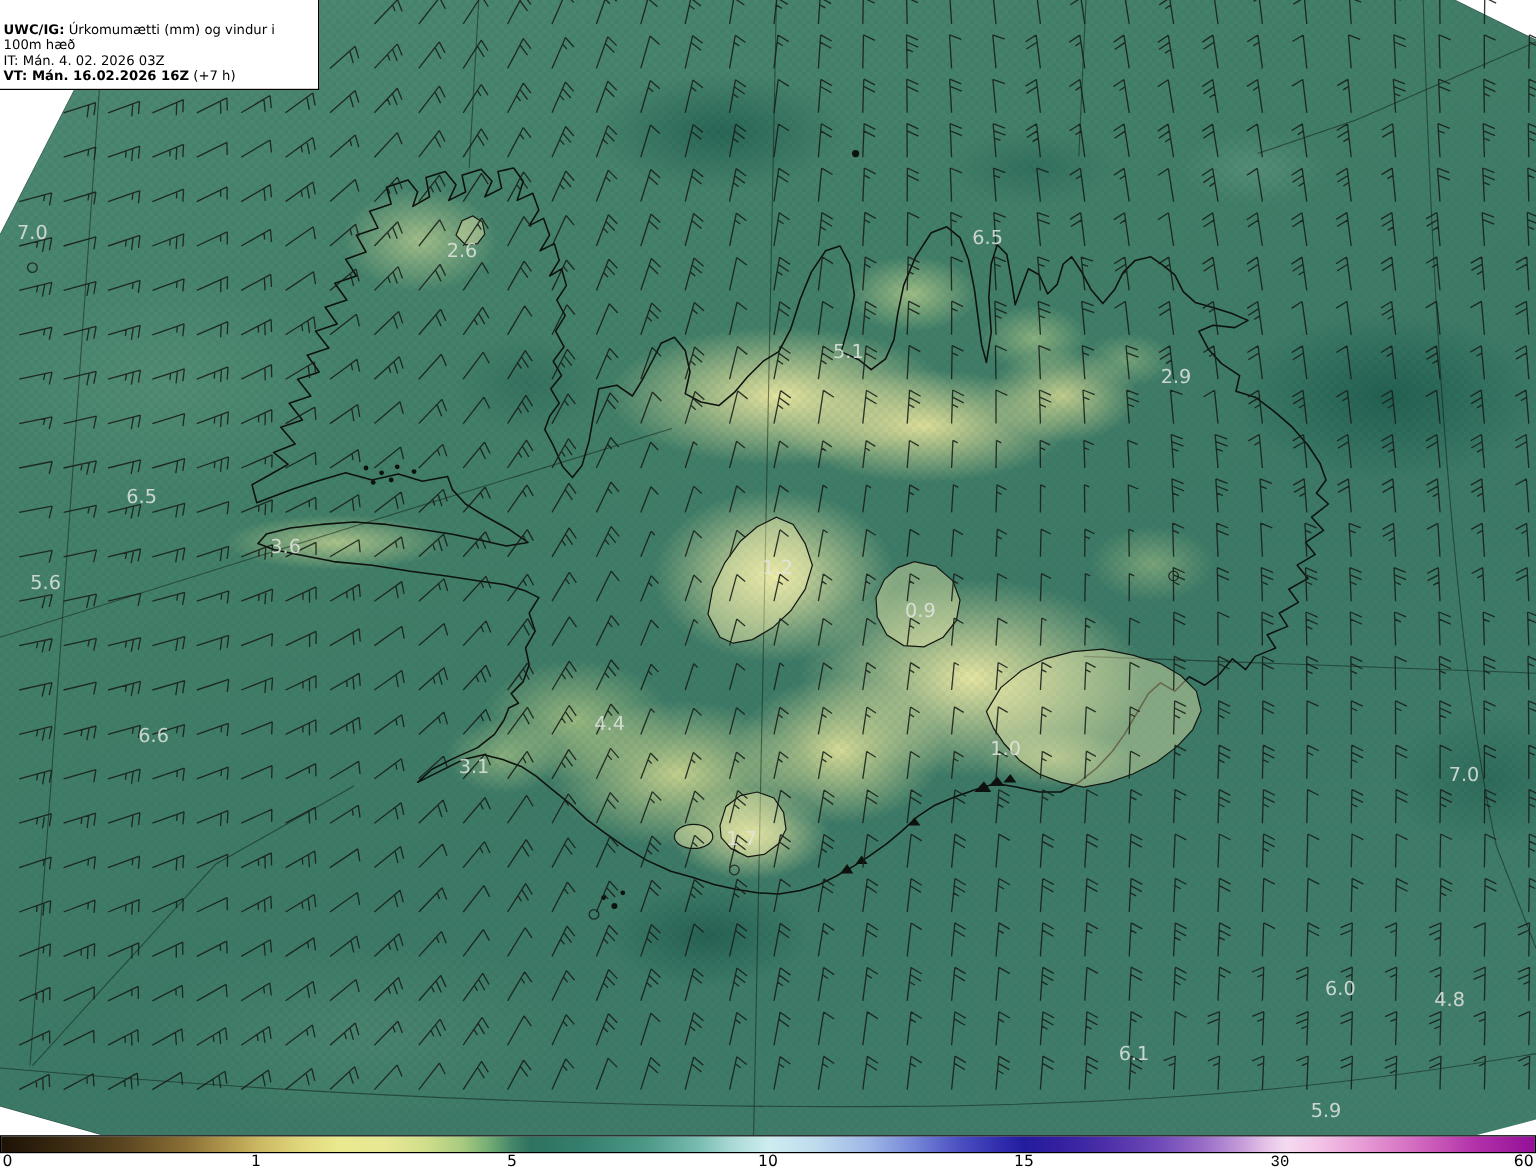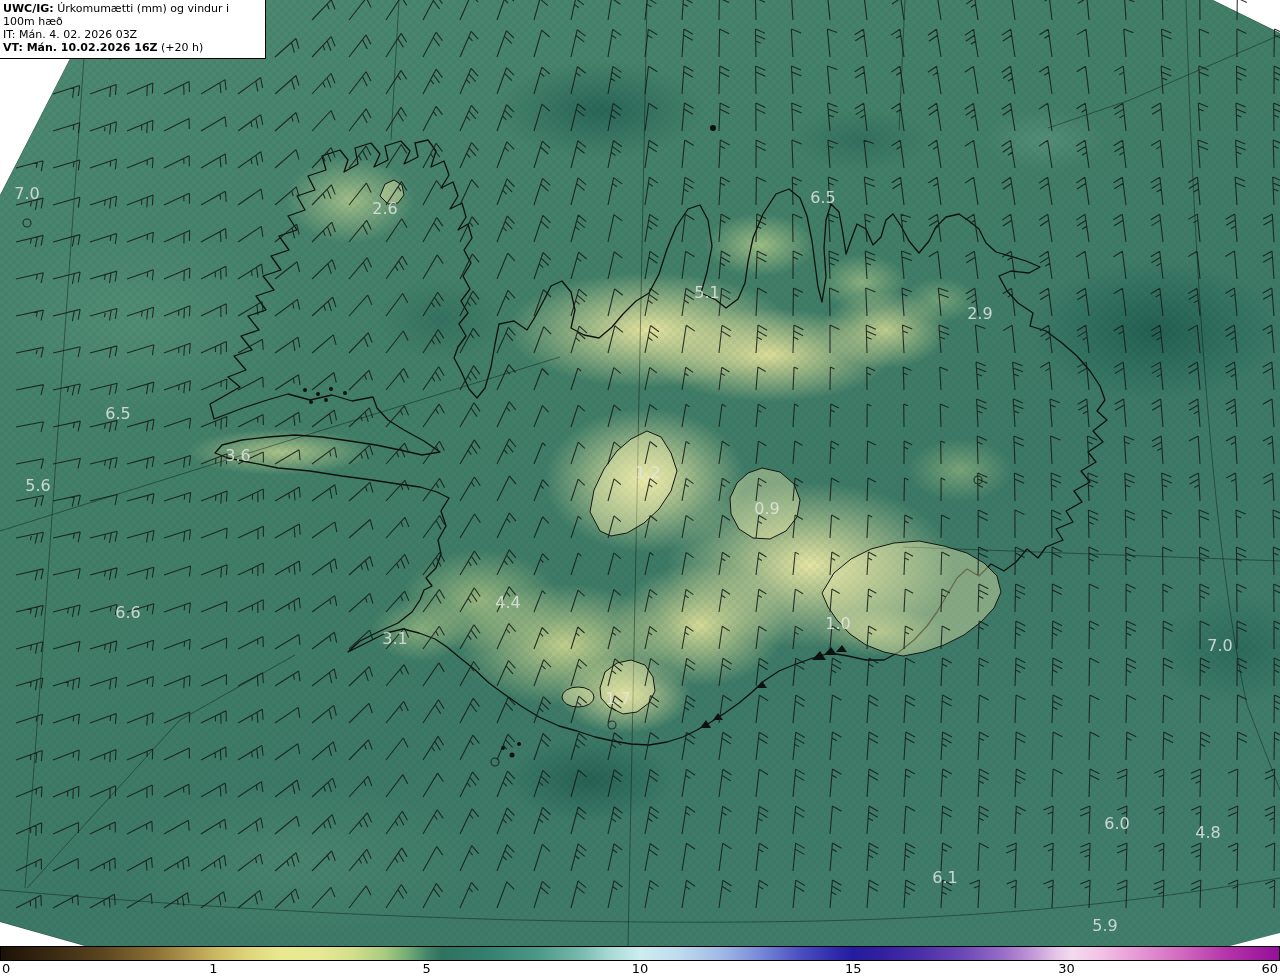--- a/index.html
+++ b/index.html
@@ -36,21 +36,21 @@
       
       radial-gradient(220px 130px at 140px 320px, rgba(100,155,128,.4), rgba(100,155,128,0) 70%),
       radial-gradient(260px 110px at 300px 860px, rgba(95,150,124,.35), rgba(95,150,124,0) 70%),
       radial-gradient(90px 45px at 1045px 140px, rgba(120,170,150,.35), rgba(120,170,150,0) 70%),
       linear-gradient(155deg, #4e8a74 0%, #428069 35%, #3c7a67 60%, #417f6c 100%);
   }
   #overlay{position:absolute;left:0;top:0;}
   
   #title-box{position:absolute;left:0;top:0;width:256px;background:#ffffff;
     border:1px solid #000;border-left:none;border-top:none;
-    padding:2px 6px 4px 3px;font-size:11px;line-height:13px;color:#000;}
+    padding:18px 6px 4px 3px;font-size:11px;line-height:13px;color:#000;}
   #title-box b{font-weight:bold;}
   
   #colorbar{position:absolute;left:0;top:946px;width:1280px;height:32px;background:#fff;}
   #cbar-gradient{position:absolute;left:0;top:0;width:1278px;height:13px;border:1px solid #000;}
   #cbar-ticks{position:absolute;left:0;top:15px;width:1280px;height:17px;font-size:13px;color:#000;}
   .cbar-tick{position:absolute;top:0;transform:translateX(-50%);}
   .cbar-tick.first{transform:none;}
   .cbar-tick.last{transform:translateX(-100%);}
 </style>
 </head>
@@ -140,28 +140,28 @@
         <text x="1117" y="829" text-anchor="middle" font-size="16" fill="#e2e6e1" opacity="0.85" font-family="&quot;DejaVu Sans&quot;,&quot;Liberation Sans&quot;,sans-serif">6.0</text>
         <text x="1208" y="838" text-anchor="middle" font-size="16" fill="#e2e6e1" opacity="0.85" font-family="&quot;DejaVu Sans&quot;,&quot;Liberation Sans&quot;,sans-serif">4.8</text>
         <text x="945" y="883" text-anchor="middle" font-size="16" fill="#e2e6e1" opacity="0.85" font-family="&quot;DejaVu Sans&quot;,&quot;Liberation Sans&quot;,sans-serif">6.1</text>
         <text x="1105" y="931" text-anchor="middle" font-size="16" fill="#e2e6e1" opacity="0.85" font-family="&quot;DejaVu Sans&quot;,&quot;Liberation Sans&quot;,sans-serif">5.9</text>
       </g>
   </svg>
 
   <div id="title-box">
     <div><b>UWC/IG:</b> <span>Úrkomumætti (mm) og vindur i 100m hæð</span></div>
     <div>IT: Mán. 4. 02. 2026 03Z</div>
-    <div><b>VT: Mán. 10.02.2026 16Z</b> <span>(+20 h)</span></div>
+    <div><b>VT: Mán. 16.02.2026 16Z</b> <span>(+7 h)</span></div>
   </div>
 
   <div id="colorbar">
     <div id="cbar-gradient" style="background: linear-gradient(to right, rgb(29, 18, 6) 0%, rgb(58, 42, 18) 4%, rgb(92, 70, 32) 8%, rgb(138, 111, 53) 12%, rgb(181, 156, 80) 15%, rgb(205, 187, 100) 17%, rgb(224, 214, 123) 19.5%, rgb(234, 233, 143) 22%, rgb(231, 232, 148) 25%, rgb(211, 223, 139) 27.5%, rgb(169, 203, 128) 30%, rgb(115, 173, 116) 31.8%, rgb(69, 135, 106) 33.3%, rgb(47, 114, 96) 34.5%, rgb(53, 127, 110) 38%, rgb(76, 152, 134) 42%, rgb(121, 188, 176) 45.5%, rgb(166, 216, 211) 47.5%, rgb(205, 237, 240) 50%, rgb(191, 220, 238) 53%, rgb(159, 183, 230) 56.5%, rgb(118, 135, 216) 59.5%, rgb(75, 79, 192) 62.5%, rgb(45, 40, 170) 65.5%, rgb(36, 28, 158) 66.7%, rgb(51, 32, 159) 69%, rgb(76, 47, 168) 72%, rgb(111, 74, 184) 75.5%, rgb(154, 111, 200) 78.5%, rgb(196, 154, 216) 80.8%, rgb(229, 195, 232) 82.5%, rgb(244, 219, 240) 83.8%, rgb(243, 194, 230) 86%, rgb(230, 152, 212) 89%, rgb(209, 103, 190) 92.5%, rgb(180, 51, 170) 96%, rgb(147, 15, 152) 100%);"></div>
     <div id="cbar-ticks">
         <span class="cbar-tick first" style="left: calc(0% + 2px);">0</span>
         <span class="cbar-tick" style="left: calc(16.67% + 0px);">1</span>
         <span class="cbar-tick" style="left: calc(33.33% + 0px);">5</span>
         <span class="cbar-tick" style="left: calc(50% + 0px);">10</span>
         <span class="cbar-tick" style="left: calc(66.67% + 0px); text-align: right;">15</span>
-        <span class="cbar-tick" style="left: calc(83.33% + 0px);">30</span>
+        <span class="cbar-tick" style="left: calc(83.33% + 0px); font-family: Liberation Mono, monospace;">30</span>
         <span class="cbar-tick last" style="left: calc(100% - 2px);">60</span>
       </div>
   </div>
 </div>
 
 </body></html>

